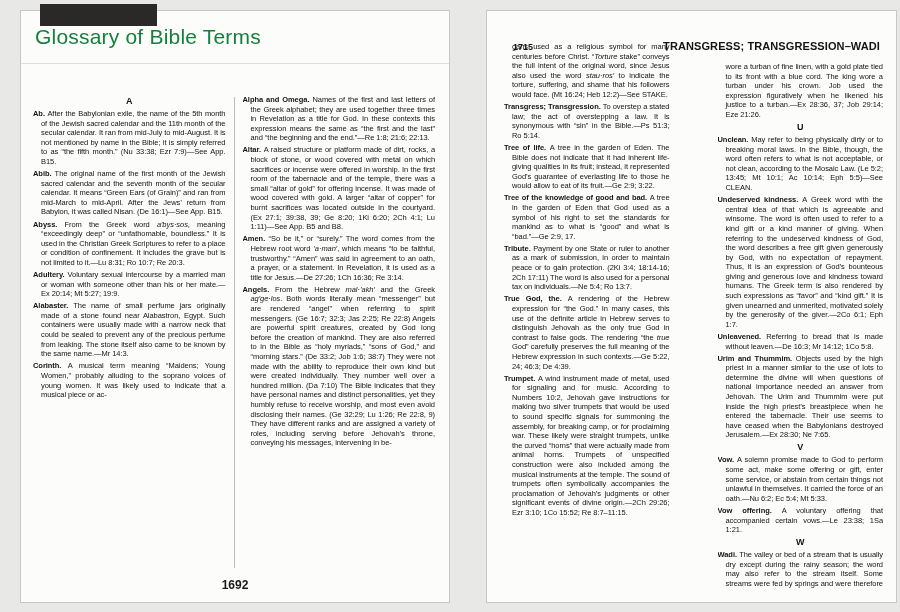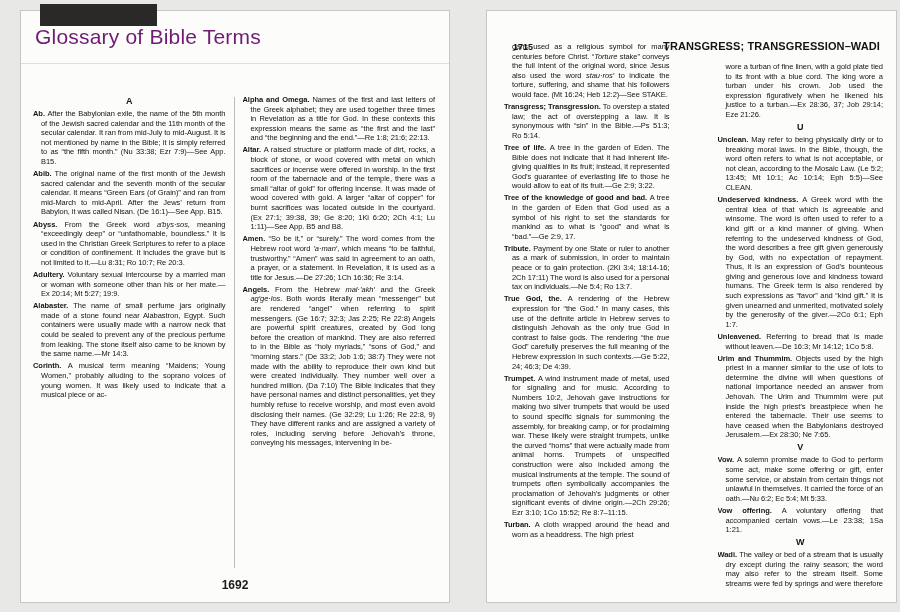--- a/index.html
+++ b/index.html
@@ -6,21 +6,21 @@
   .canvas { position:relative; width:900px; height:612px; background:#e8e8e6; overflow:hidden;
             font-family:"Liberation Sans", sans-serif; color:#141413; }
   .page { position:absolute; top:10px; height:593px; background:#fcfcfa;
           border:1px solid #c7c7c4; box-sizing:border-box; }
   .page-left  { left:20px;  width:430px; }
   .page-right { left:486px; width:411px; }
 
   .bookmark-tab { position:absolute; left:19px; top:-7px; width:117px; height:22px; background:#2a2927; }
 
   .doc-title { position:absolute; left:14px; top:14px; margin:0; font-size:21px; font-weight:400;
-               color:#701a75; letter-spacing:0.2px; }
+               color:#15803d; letter-spacing:0.2px; }
   .title-rule { position:absolute; left:0; right:0; top:52px; height:0; border-top:1px solid #deded b; border-top:1px solid #dededb; }
 
   .lp-cols { position:absolute; left:12px; right:14px; top:84px; bottom:30px; display:flex; }
   .rp-cols { position:absolute; left:17px; right:13px; top:31px; bottom:12px; display:flex;gap:36px; }
   .col { flex:1 1 0; overflow:hidden; font-size:7.5px; line-height:1.28; letter-spacing:-0.05px; }
   .col-divider { width:1px; background:#bdbdba; margin:2px 8px 4px 8px; flex:0 0 1px; }
   .rp-cols .col + .col { margin-left:12px;margin-top:20px; }
 
   p.entry { margin:0 0 2.5px 0; padding-left:8px; text-indent:-8px; text-align:justify; }
   p.entry.cont { text-indent:0; }
@@ -73,21 +73,20 @@
     </div>
     <div class="rp-cols">
       <div class="col">
           <p class="entry cont">gans used as a religious symbol for many centuries before Christ. “<i>Torture</i> stake” conveys the full intent of the original word, since Jesus also used the word <i>stau·ros′</i> to indicate the torture, suffering, and shame that his followers would face. (Mt 16:24; Heb 12:2)—See STAKE.</p>
           <p class="entry"><b>Transgress; Transgression. </b>To overstep a stated law; the act of overstepping a law. It is synonymous with “sin” in the Bible.—Ps 51:3; Ro 5:14.</p>
           <p class="entry"><b>Tree of life. </b>A tree in the garden of Eden. The Bible does not indicate that it had inherent life-giving qualities in its fruit; instead, it represented God’s guarantee of everlasting life to those he would allow to eat of its fruit.—Ge 2:9; 3:22.</p>
           <p class="entry"><b>Tree of the knowledge of good and bad. </b>A tree in the garden of Eden that God used as a symbol of his right to set the standards for mankind as to what is “good” and what is “bad.”—Ge 2:9, 17.</p>
           <p class="entry"><b>Tribute. </b>Payment by one State or ruler to another as a mark of submission, in order to maintain peace or to gain protection. (2Ki 3:4; 18:14-16; 2Ch 17:11) The word is also used for a personal tax on individuals.—Ne 5:4; Ro 13:7.</p>
           <p class="entry"><b>True God, the. </b>A rendering of the Hebrew expression for “the God.” In many cases, this use of the definite article in Hebrew serves to distinguish Jehovah as the only true God in contrast to false gods. The rendering “the <i>true</i> God” carefully preserves the full meaning of the Hebrew expression in such contexts.—Ge 5:22, 24; 46:3; De 4:39.</p>
           <p class="entry"><b>Trumpet. </b>A wind instrument made of metal, used for signaling and for music. According to Numbers 10:2, Jehovah gave instructions for making two silver trumpets that would be used to sound specific signals for summoning the assembly, for breaking camp, or for proclaiming war. These likely were straight trumpets, unlike the curved “horns” that were actually made from animal horns. Trumpets of unspecified construction were also included among the musical instruments at the temple. The sound of trumpets often symbolically accompanies the proclamation of Jehovah’s judgments or other significant events of divine origin.—2Ch 29:26; Ezr 3:10; 1Co 15:52; Re 8:7–11:15.</p>
-          <p class="entry"><b>Turban. </b>A cloth wrapped around the head and worn as a headdress. The high priest</p>
         </div>
       <div class="col">
           <p class="entry cont">wore a turban of fine linen, with a gold plate tied to its front with a blue cord. The king wore a turban under his crown. Job used the expression figuratively when he likened his justice to a turban.—Ex 28:36, 37; Job 29:14; Eze 21:26.</p>
           <div class="sec-head">U</div>
           <p class="entry"><b>Unclean. </b>May refer to being physically dirty or to breaking moral laws. In the Bible, though, the word often refers to what is not acceptable, or not clean, according to the Mosaic Law. (Le 5:2; 13:45; Mt 10:1; Ac 10:14; Eph 5:5)—See CLEAN.</p>
           <p class="entry"><b>Undeserved kindness. </b>A Greek word with the central idea of that which is agreeable and winsome. The word is often used to refer to a kind gift or a kind manner of giving. When referring to the undeserved kindness of God, the word describes a free gift given generously by God, with no expectation of repayment. Thus, it is an expression of God’s bounteous giving and generous love and kindness toward humans. The Greek term is also rendered by such expressions as “favor” and “kind gift.” It is given unearned and unmerited, motivated solely by the generosity of the giver.—2Co 6:1; Eph 1:7.</p>
           <p class="entry"><b>Unleavened. </b>Referring to bread that is made without leaven.—De 16:3; Mr 14:12; 1Co 5:8.</p>
           <p class="entry"><b>Urim and Thummim. </b>Objects used by the high priest in a manner similar to the use of lots to determine the divine will when questions of national importance needed an answer from Jehovah. The Urim and Thummim were put inside the high priest’s breastpiece when he entered the tabernacle. Their use seems to have ceased when the Babylonians destroyed Jerusalem.—Ex 28:30; Ne 7:65.</p>
           <div class="sec-head">V</div>
           <p class="entry"><b>Vow. </b>A solemn promise made to God to perform some act, make some offering or gift, enter some service, or abstain from certain things not unlawful in themselves. It carried the force of an oath.—Nu 6:2; Ec 5:4; Mt 5:33.</p>

